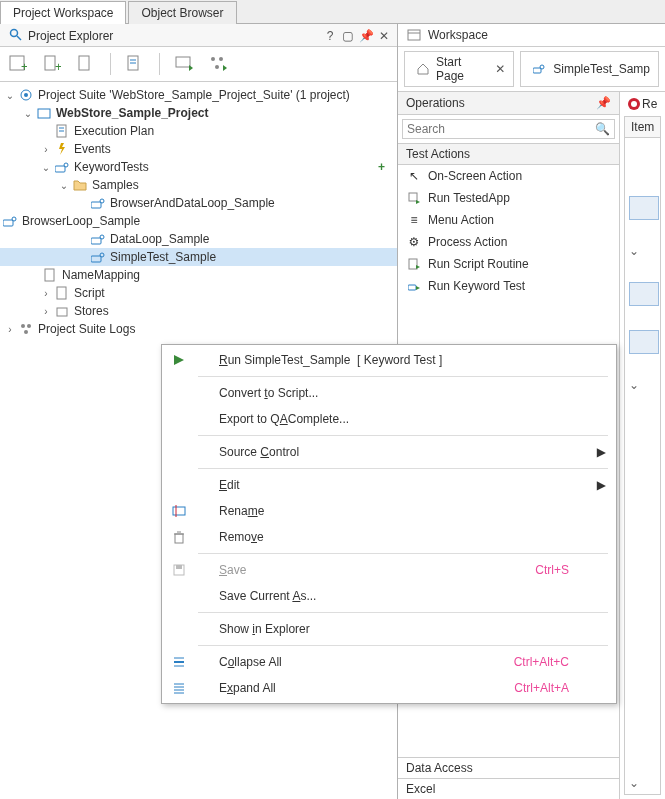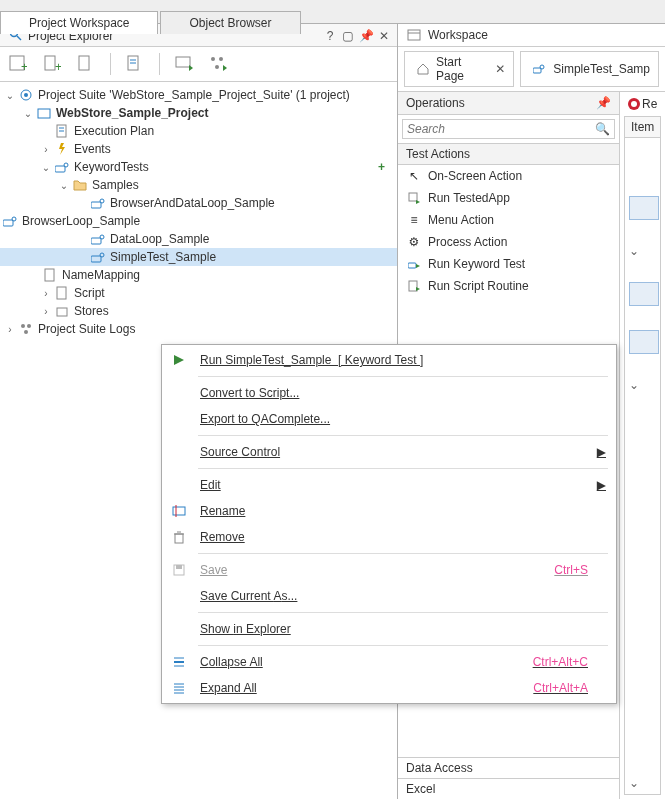--- a/index.html
+++ b/index.html
@@ -1,21 +1,21 @@
 <!DOCTYPE html>
 <html><head>
 <meta charset="utf-8">
 <style>
   * { box-sizing: border-box; margin: 0; padding: 0; font-family: "Segoe UI", Tahoma, sans-serif; font-size: 12px; }
   body { background: #fff; width: 665px; height: 799px; overflow: hidden; position: relative; color: #333; }
   .root { display: flex; flex-direction: column; height: 100%; }
 
   
   .top-tabs { display: flex; border-bottom: 1px solid #b0b0b0; background: #eee; }
-  .top-tab { padding: 4px 28px; border: 1px solid #b0b0b0; border-bottom: none; margin-right: 2px; background: #fff; position: relative; top: 11px; }
+  .top-tab { padding: 4px 12px; border: 1px solid #b0b0b0; border-bottom: none; margin-right: 2px; background: #fff; position: relative; top: 1px; }
   .top-tab.inactive { background: #eee; }
 
   .main { display: flex; flex: 1; min-height: 0; }
 
   
   .left { width: 398px; display: flex; flex-direction: column; border-right: 1px solid #b0b0b0; }
   .panel-hdr { display: flex; align-items: flex-end; padding: 3px 6px; border-bottom: 1px solid #ccc; background: #f7f7f7; }
   .panel-hdr .title { margin-left: 4px; flex: 1; }
   .panel-hdr .ctrls { display: flex; gap: 4px; color: #555; }
   .panel-hdr .ctrls span { width: 14px; text-align: center; }
@@ -36,21 +36,21 @@
   .right { flex: 1; display: flex; flex-direction: column; min-width: 0; }
   .ws-hdr { display: flex; align-items: center; padding: 3px 6px; border-bottom: 1px solid #ccc; }
   .doc-tabs { display: flex; gap: 6px; padding: 4px 6px; border-bottom: 1px solid #ccc; }
   .doc-tab { display: flex; align-items: center; gap: 6px; padding: 3px 8px; border: 1px solid #ccc; background: #fff; }
   .doc-tab .x { color: #555; }
 
   .ws-body { flex: 1; display: flex; min-height: 0; }
   .ops-col { width: 222px; border-right: 1px solid #ccc; display: flex; flex-direction: column; }
   .ops-title { padding: 4px 8px; background: #f3f3f3; border-bottom: 1px solid #ccc; display: flex; justify-content: space-between; }
   .searchbox { display: flex; align-items: center; border: 1px solid #ccc; margin: 4px; padding: 2px 4px; }
-  .searchbox input { border: none; outline: none; flex: 1; font-style: italic; color: #888; }
+  .searchbox input { border: none; outline: none; flex: 1; color: #888; }
   .ops-section { padding: 3px 8px; background: #f3f3f3; border-top: 1px solid #ccc; border-bottom: 1px solid #ccc; font-weight: 500; }
   .ops-item { display: flex; align-items: center; gap: 6px; padding: 3px 8px; }
   .ops-item .ic { margin-left: 0; }
   .ops-plain { padding: 3px 8px; border-top:1px solid #ccc; }
 
   .view-col { flex:1; display:flex; flex-direction:column; min-width:0; overflow:hidden; padding:4px; }
   .view-hdr { display:flex; align-items:center; }
   .grid-head { border:1px solid #ccc; padding:3px 6px; background:#f7f7f7; margin-top:4px; }
   .view-body { flex:1; border:1px solid #ccc; border-top:none; padding:4px; display:flex; flex-direction:column; gap:24px; }
   .thumb { width:30px; height:24px; background:#e6eef7; border:1px solid #9cbde0; }
@@ -60,21 +60,21 @@
   .ctx {
     position: absolute;
     left: 161px; top: 344px;
     width: 456px;
     background: #fff;
     border: 1px solid #aaa;
     box-shadow: 2px 2px 6px rgba(0,0,0,0.25);
     z-index: 100;
     padding: 2px 0;
   }
-  .ctx-row { display: flex; align-items: flex-start; padding: 6px 10px; gap: 8px; text-decoration: underline; }
+  .ctx-row { display: flex; align-items: flex-start; padding: 6px 10px; gap: 27px; }
   .ctx-row .micon { width: 20px; text-align: center; }
   .ctx-row .mlabel { flex: 1; }
   .ctx-row .mshort { color: #ec4899; }
   .ctx-row .marrow { width: 10px; text-align: right; color: #333; }
   .ctx-row.disabled { color: #999; }
   .ctx-sep { height: 1px; background: #ddd; margin: 3px 8px 3px 36px; }
   .mlabel u { text-decoration: underline; }
 
   
   svg { display:block; }
@@ -345,34 +345,34 @@
               <span class="ic">≡</span>
               <span>Menu Action</span>
             </div>
           <div class="ops-item">
               <span class="ic">⚙</span>
               <span>Process Action</span>
             </div>
           <div class="ops-item">
               <span class="ic">
                 <svg width="12" height="12">
+                  <rect x="1" y="1" width="8" height="10" fill="none" stroke="#888"></rect>
+                  <polygon points="8,7 12,9 8,11" fill="#3a8a3a"></polygon>
+                </svg>
+              </span>
+              <span>Run Script Routine</span>
+            </div>
+          <div class="ops-item">
+              <span class="ic">
+                <svg width="12" height="12">
                   <rect x="0" y="5" width="8" height="5" rx="1" fill="none" stroke="#2b7fc3"></rect>
                   <polygon points="8,6 12,8 8,10" fill="#3a8a3a"></polygon>
                 </svg>
               </span>
               <span>Run Keyword Test</span>
-            </div>
-          <div class="ops-item">
-              <span class="ic">
-                <svg width="12" height="12">
-                  <rect x="1" y="1" width="8" height="10" fill="none" stroke="#888"></rect>
-                  <polygon points="8,7 12,9 8,11" fill="#3a8a3a"></polygon>
-                </svg>
-              </span>
-              <span>Run Script Routine</span>
             </div>
           <div style="flex:1"></div>
           <div class="ops-plain">Data Access</div>
           <div class="ops-plain">Excel</div>
         </div>
 
         <div class="view-col">
           <div class="view-hdr">
             <span class="ic">
                 <svg width="16" height="16">

